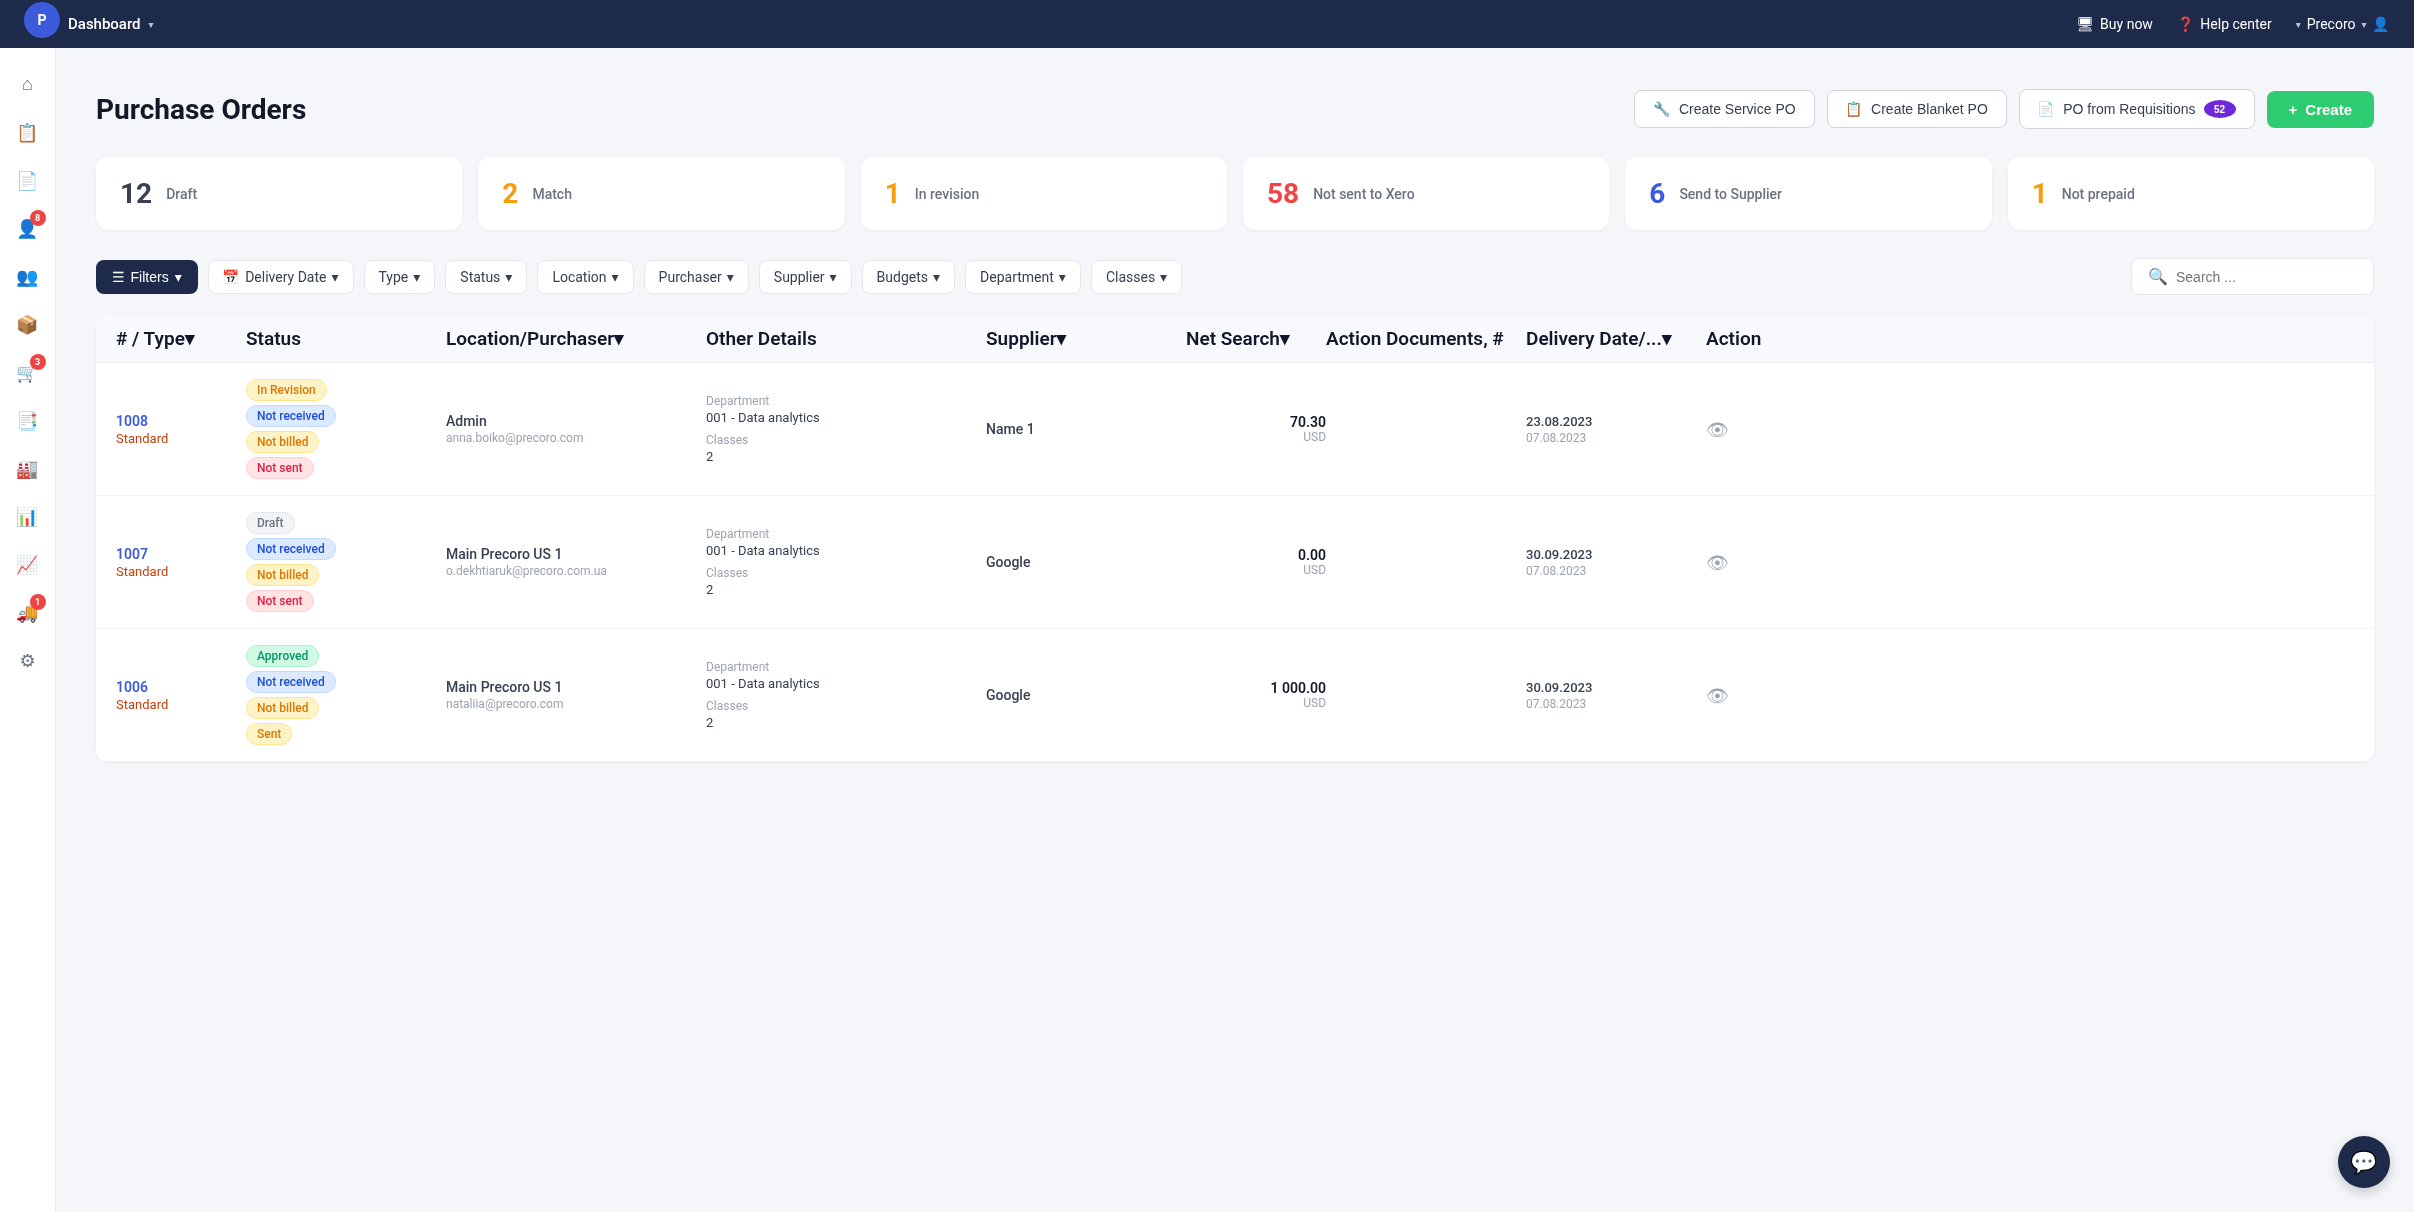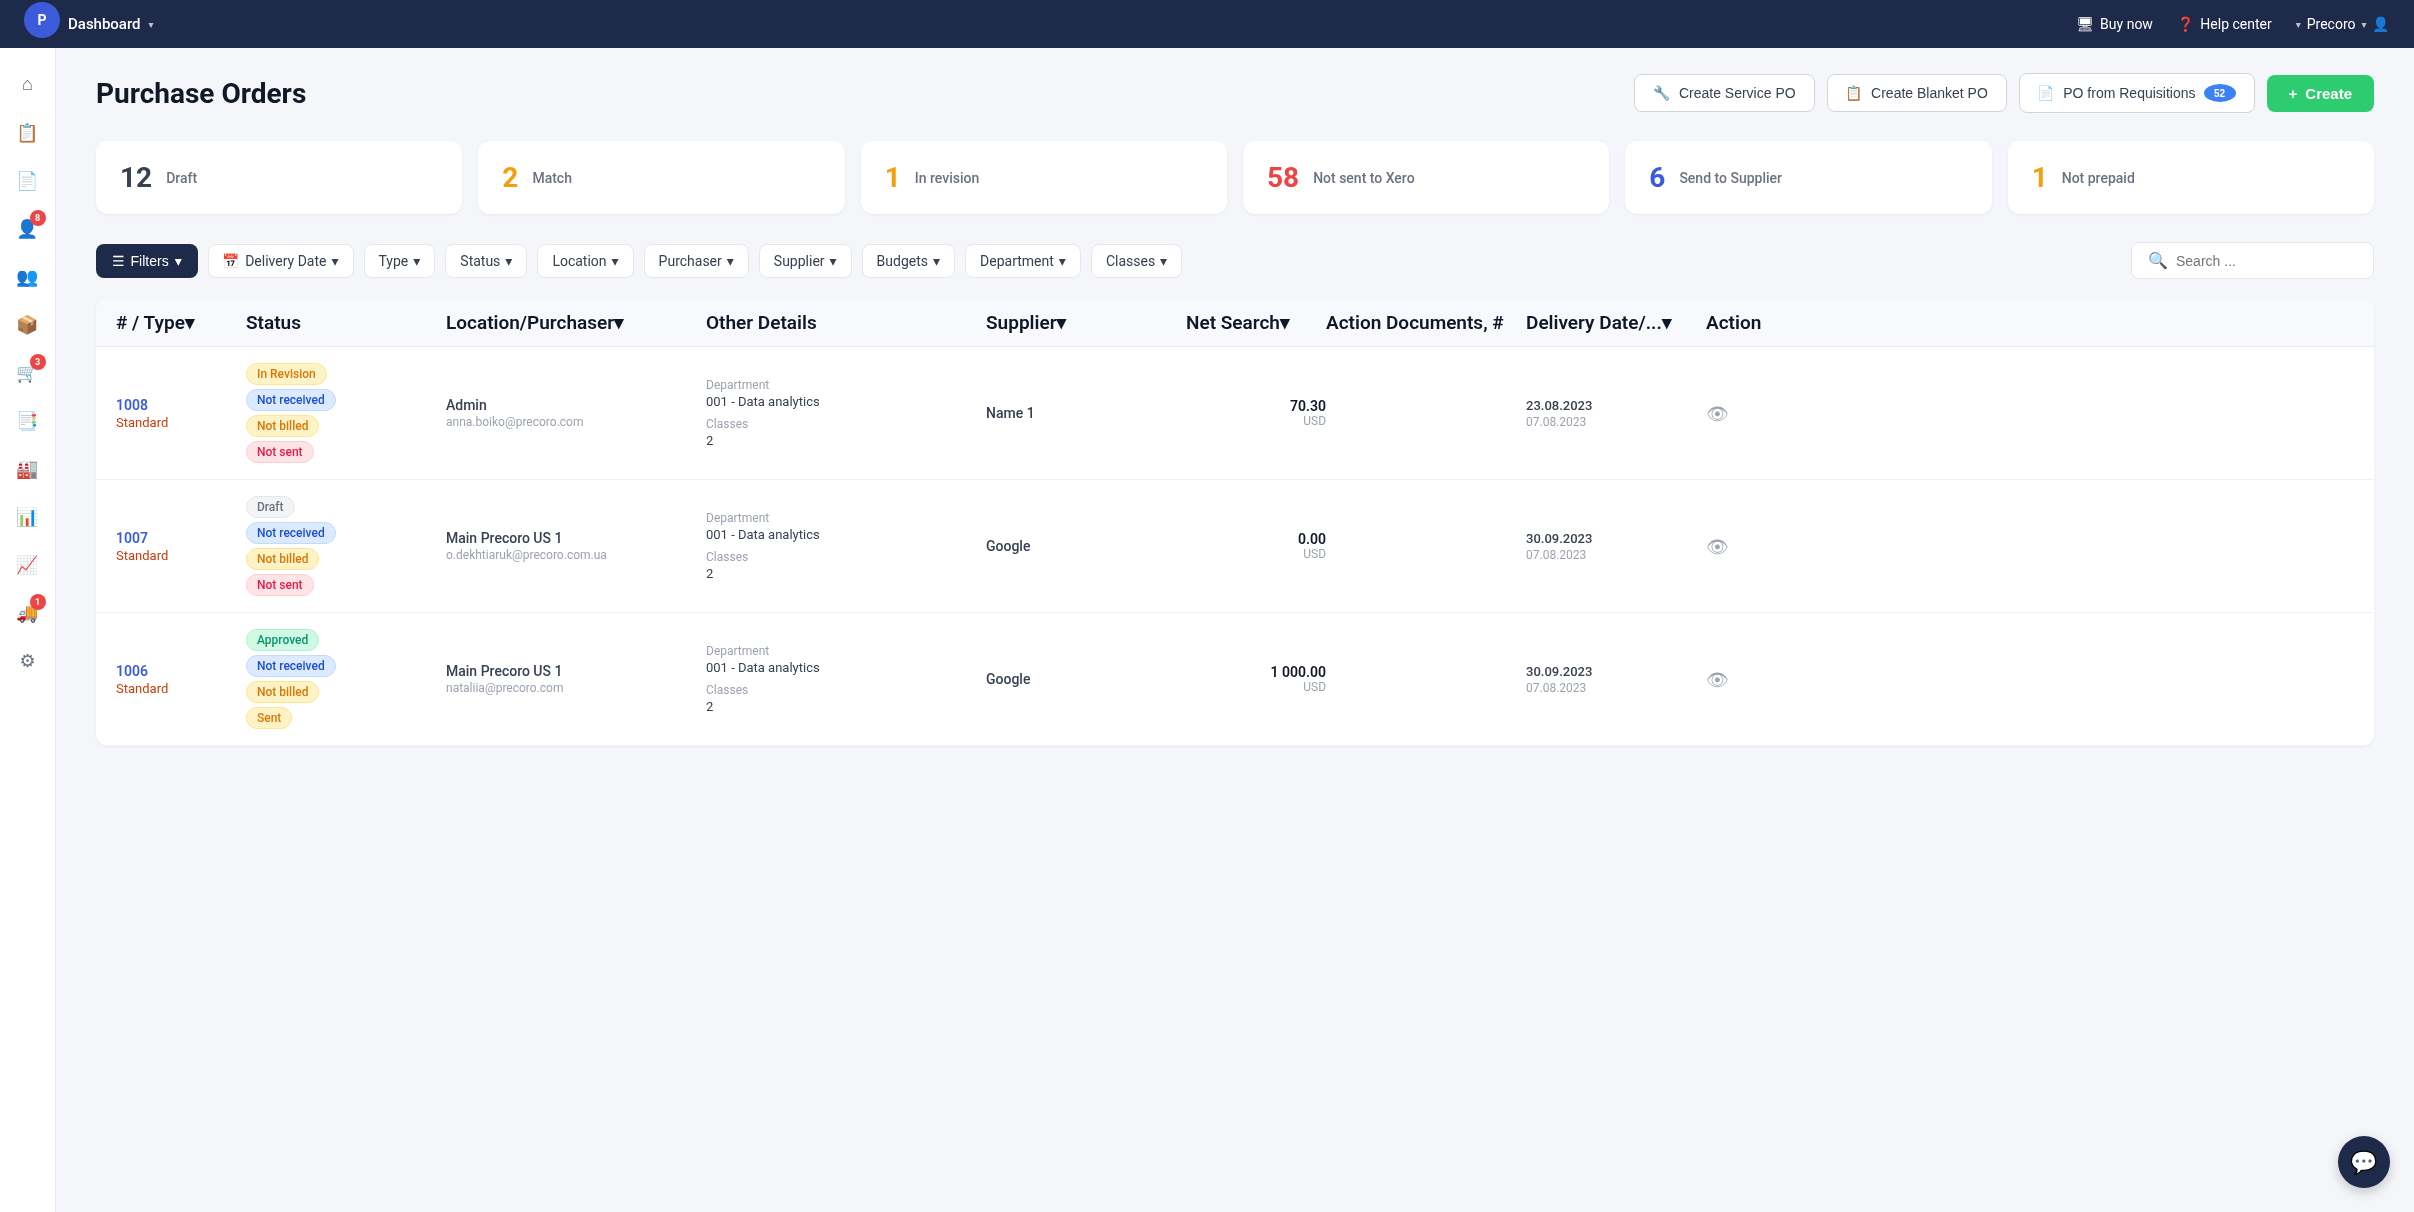--- a/index.html
+++ b/index.html
@@ -55,21 +55,21 @@
     .logo-icon {
       width: 36px; height: 36px;
       background: #3b5bdb;
       border-radius: 50%;
       display: flex; align-items: center; justify-content: center;
       color: white; font-weight: 700; font-size: 14px;
       margin-bottom: 8px;
     }
 
     
-    .main { flex: 1; overflow-y: auto; padding: 25px 40px; }
+    .main { flex: 1; overflow-y: auto; padding: 25px 40px; margin-top: 16px; }
 
     
     .page-header {
       display: flex; align-items: center; justify-content: space-between;
       margin-bottom: 28px;
     }
     .page-title { font-size: 28px; font-weight: 700; color: #111827; }
     .header-actions { display: flex; align-items: center; gap: 12px; }
     .btn-outline {
       display: flex; align-items: center; gap: 8px;
@@ -268,21 +268,21 @@
           <span>🔧</span>
           <span>Create Service PO</span>
         </button>
         <button class="btn-outline">
           <span>📋</span>
           <span>Create Blanket PO</span>
         </button>
         <button class="btn-outline">
           <span>📄</span>
           <span>PO from Requisitions</span>
-          <span style="background:#3b82f6;color:white;border-radius:50%;width:32px;height:18px;font-size:10px;display:inline-flex;align-items:center;justify-content:center;font-weight:700;">52</span>
+          <span style="background:#6d28d9;color:white;border-radius:50%;width:32px;height:18px;font-size:10px;display:inline-flex;align-items:center;justify-content:center;font-weight:700;">52</span>
         </button>
         <button class="btn-primary">
           <span>+</span>
           <span>Create</span>
         </button>
       </div>
     </div>
 
     <div class="status-cards">
       <div class="status-card">

